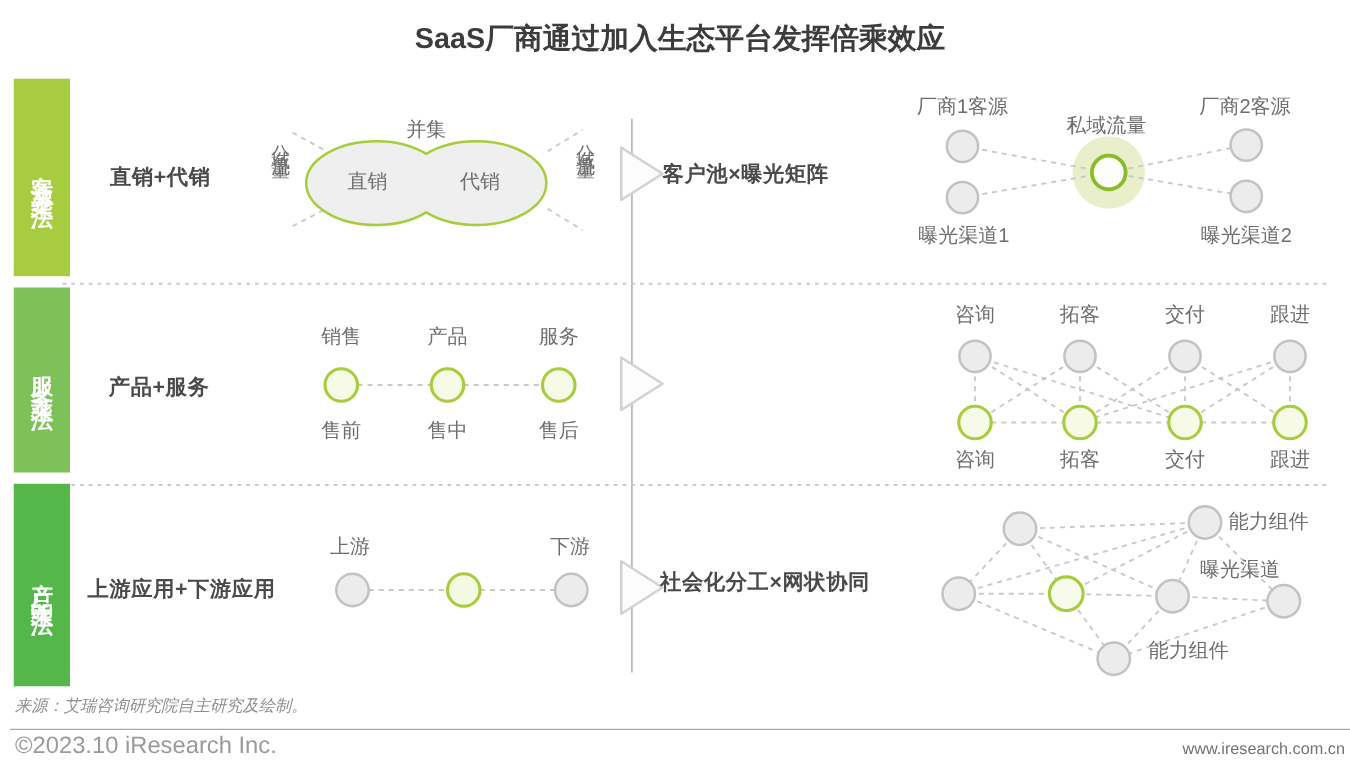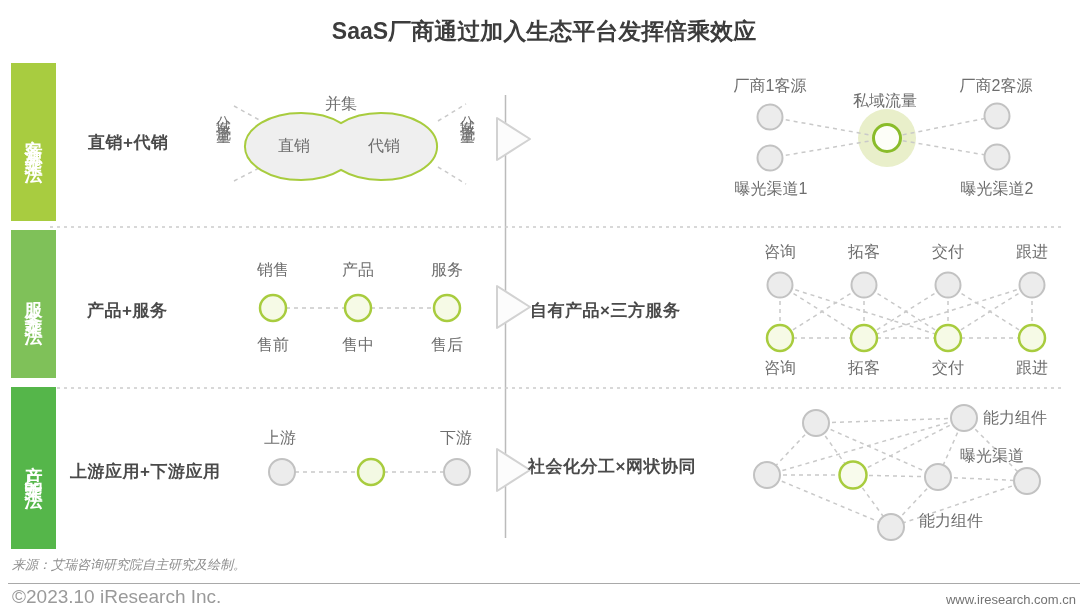--- a/index.html
+++ b/index.html
@@ -150,33 +150,33 @@
     </g>
   </svg>
 
   <div class="page-title">SaaS厂商通过加入生态平台发挥倍乘效应</div>
 
   <div class="side-box box1">客源乘法</div>
   <div class="side-box box2">服务乘法</div>
   <div class="side-box box3">产品乘法</div>
 
   <div class="row-title" style="left:88px;top:142px">直销+代销</div>
+  <div class="row-title" style="left:530px;top:139px">客户池×曝光矩阵</div>
   <div class="lbl" style="left:341px;top:104px">并集</div>
   <div class="lbl" style="left:294px;top:146px">直销</div>
   <div class="lbl" style="left:384px;top:146px">代销</div>
   <div class="vlabel" style="left:223px;top:103px">公域流量</div>
   <div class="vlabel" style="left:467px;top:103px">公域流量</div>
   <div class="lbl" style="left:770px;top:86px">厂商1客源</div>
   <div class="lbl" style="left:885px;top:101px">私域流量</div>
   <div class="lbl" style="left:996px;top:86px">厂商2客源</div>
   <div class="lbl" style="left:771px;top:189px">曝光渠道1</div>
   <div class="lbl" style="left:997px;top:189px">曝光渠道2</div>
 
   <div class="row-title" style="left:87px;top:310px">产品+服务</div>
-  <div class="row-title" style="left:530px;top:310px">自有产品×三方服务</div>
   <div class="lbl" style="left:273px;top:270px">销售</div>
   <div class="lbl" style="left:358px;top:270px">产品</div>
   <div class="lbl" style="left:447px;top:270px">服务</div>
   <div class="lbl" style="left:273px;top:345px">售前</div>
   <div class="lbl" style="left:358px;top:345px">售中</div>
   <div class="lbl" style="left:447px;top:345px">售后</div>
   <div class="lbl" style="left:780px;top:252px">咨询</div>
   <div class="lbl" style="left:864px;top:252px">拓客</div>
   <div class="lbl" style="left:948px;top:252px">交付</div>
   <div class="lbl" style="left:1032px;top:252px">跟进</div>

